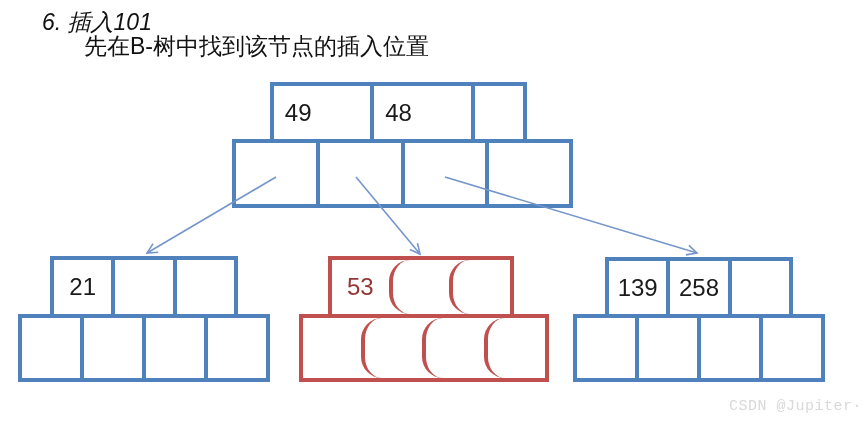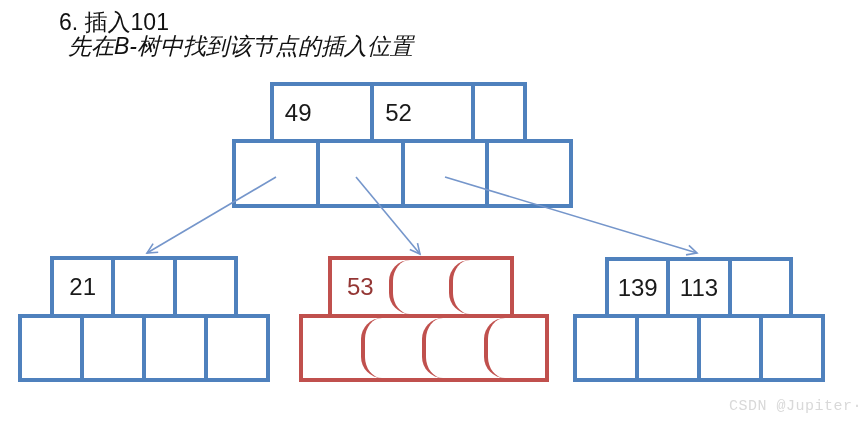--- a/index.html
+++ b/index.html
@@ -19,22 +19,22 @@
     height: 423px;
     background: #ffffff;
     overflow: hidden;
   }
   .title-line {
     position: absolute;
     color: #111111;
     font-size: 23px;
     white-space: nowrap;
   }
-  .title-1 { left: 59px; top: 7px; }
-  .title-2 { left: 68px; top: 31px; font-style: italic; }
+  .title-1 { left: 42px; top: 7px; font-style: italic; }
+  .title-2 { left: 84px; top: 31px; }
 
   .row {
     position: absolute;
     display: flex;
     border: 4px solid var(--node-blue);
     background: #ffffff;
   }
   .row .cell {
     flex: 1 1 0;
     border-left: 4px solid var(--node-blue);
@@ -89,21 +89,21 @@
 </head>
 <body>
 
 <div class="canvas">
 
   <div class="title-line title-1">6. 插入101</div>
   <div class="title-line title-2">先在B-树中找到该节点的插入位置</div>
 
   <div class="row root-keys">
     <div class="cell">49</div>
-    <div class="cell">52</div>
+    <div class="cell">48</div>
     <div class="cell"></div>
   </div>
   <div class="row root-ptrs">
     <div class="cell"></div>
     <div class="cell"></div>
     <div class="cell"></div>
     <div class="cell"></div>
   </div>
 
   <div class="row left-keys">
@@ -125,21 +125,21 @@
   </div>
   <div class="row red mid-ptrs">
     <div class="cell"></div>
     <div class="cell"></div>
     <div class="cell"></div>
     <div class="cell"></div>
   </div>
 
   <div class="row right-keys">
     <div class="cell">139</div>
-    <div class="cell">113</div>
+    <div class="cell">258</div>
     <div class="cell"></div>
   </div>
   <div class="row right-ptrs">
     <div class="cell"></div>
     <div class="cell"></div>
     <div class="cell"></div>
     <div class="cell"></div>
   </div>
 
   <svg class="arrows-layer" viewBox="0 0 867 423" xmlns="http://www.w3.org/2000/svg">

